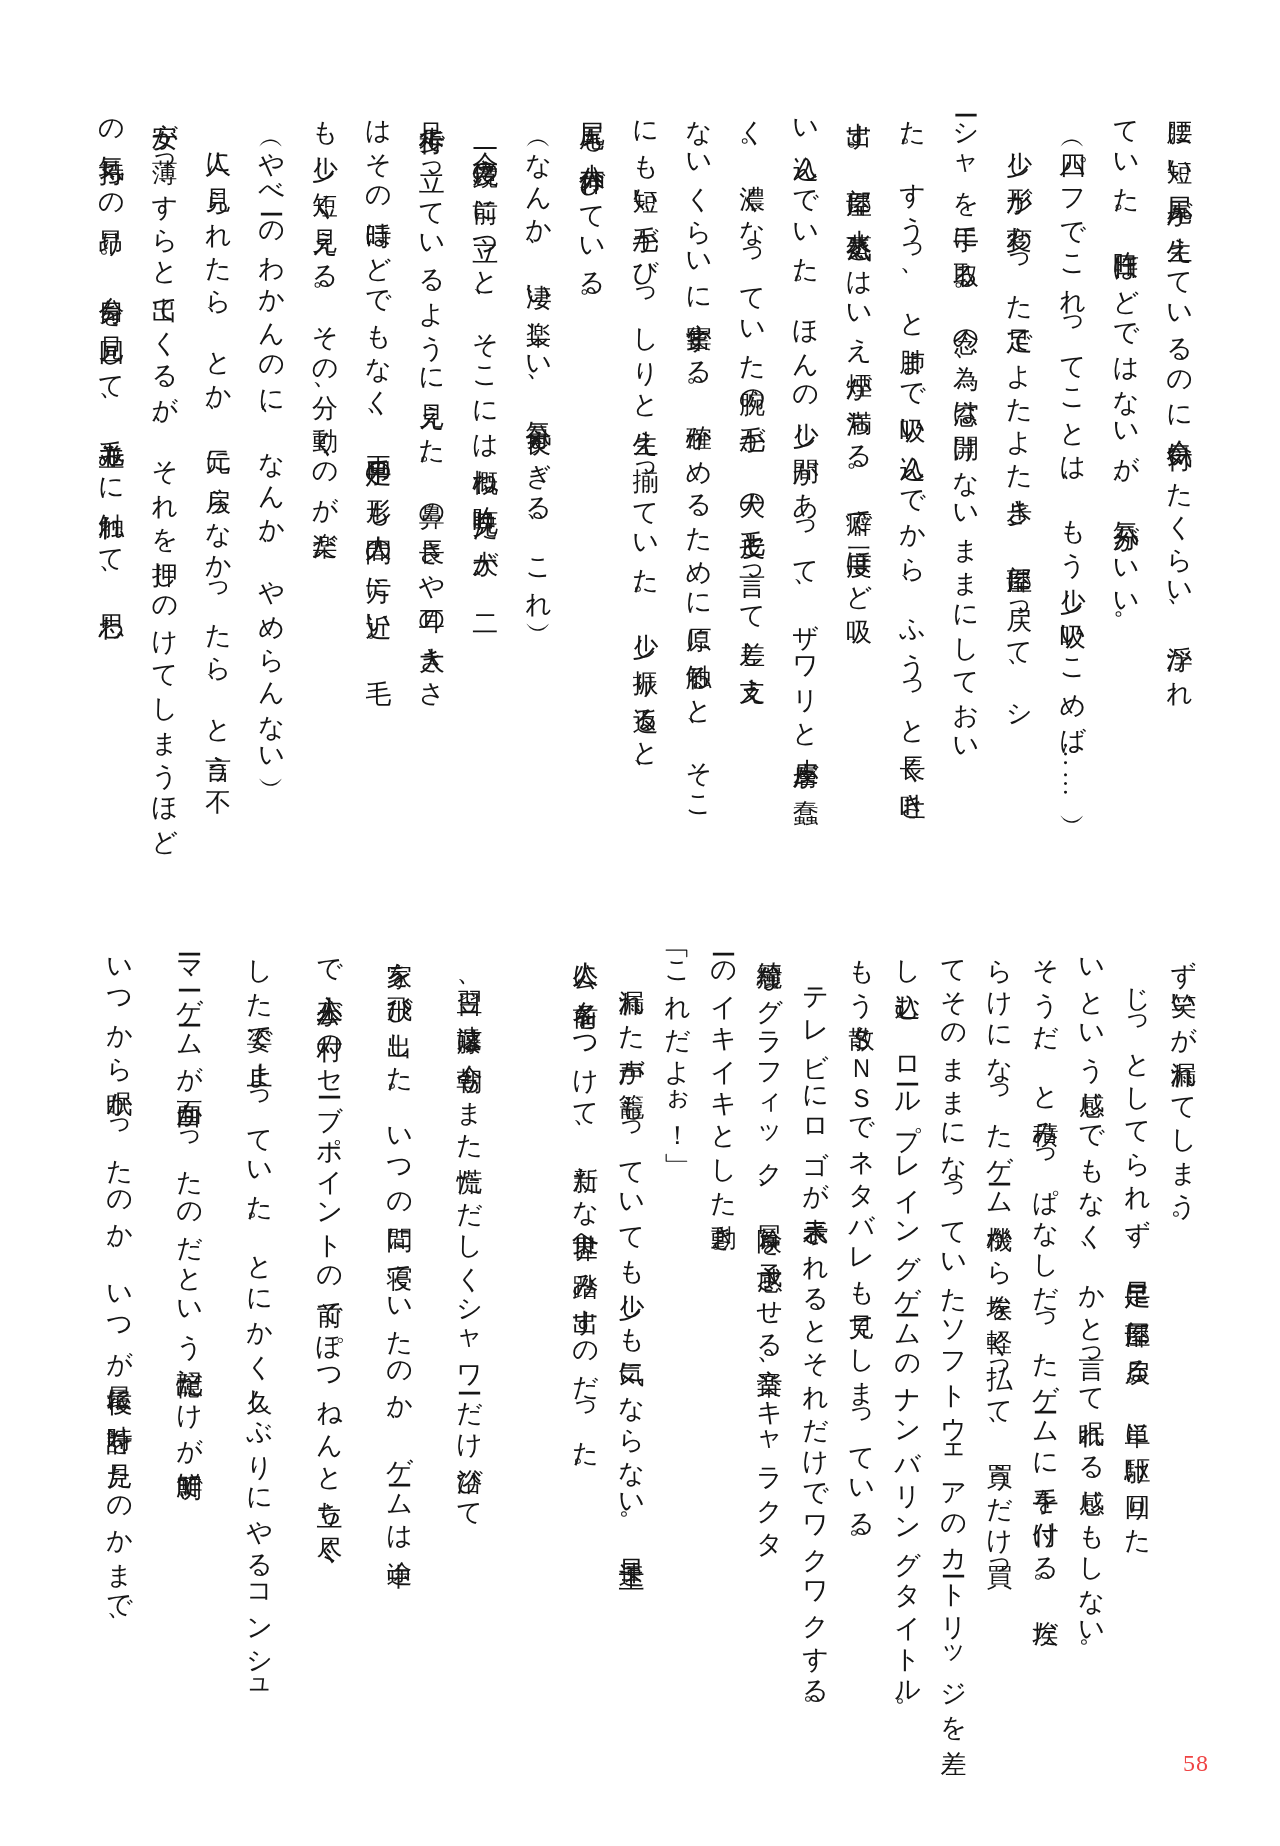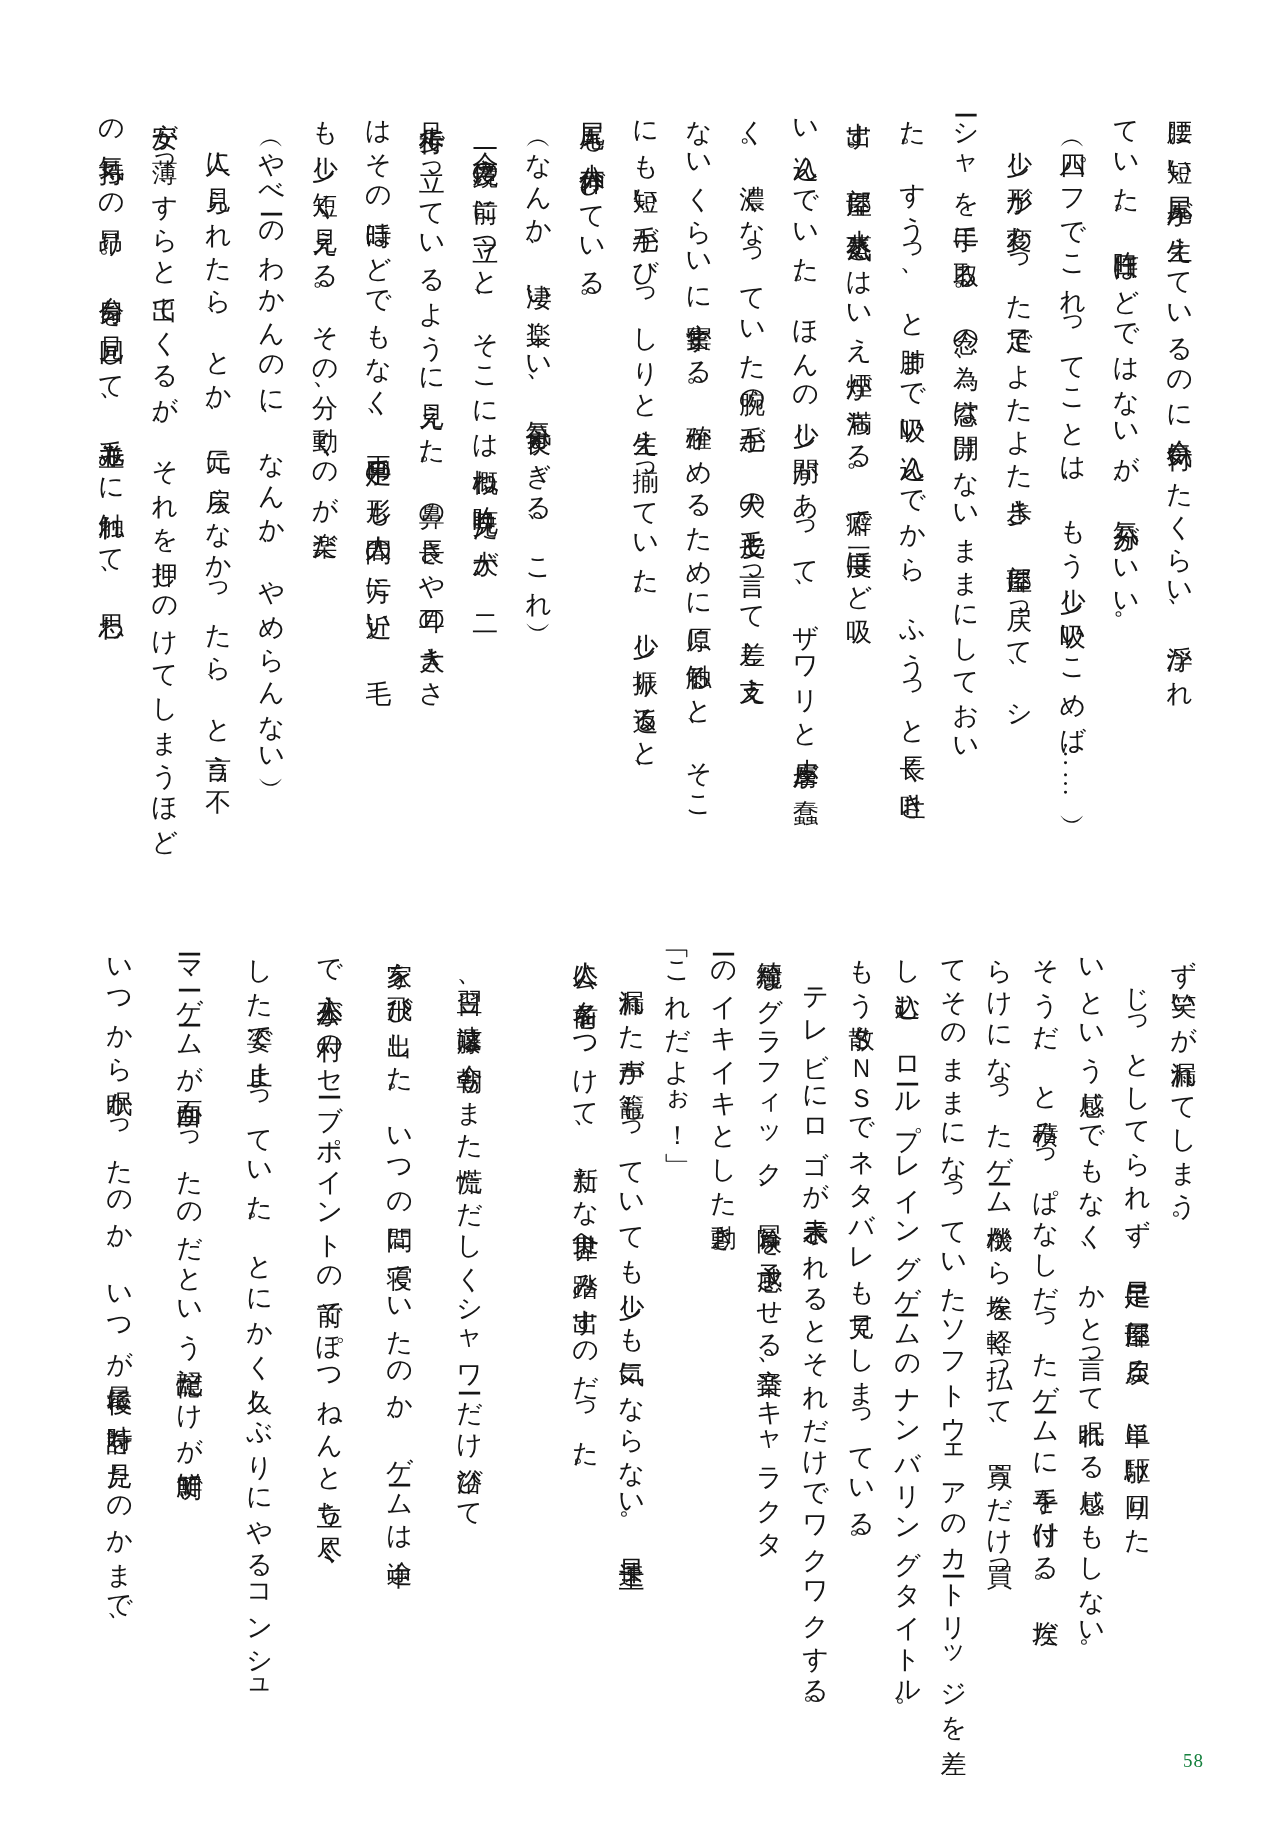--- a/index.html
+++ b/index.html
@@ -27,23 +27,23 @@
     font-size:26px;
     line-height:46px;
     letter-spacing:3px;
   }
   #block-bottom .col.wide{ line-height:70px; }
   #block-bottom .col.brk{ margin-block-start:58px; }  
   .col.indent{ text-indent:29px; }
   .page-number{
     position:absolute;
     left:1183px; top:1750px;
-    font-size:19px;
+    font-size:24px;
     letter-spacing:1px;
-    color:#15803d;
+    color:#ef4444;
   }
 </style>
 </head>
 <body>
 
 <div class="page">
 
   <div id="block-top" class="vblock">
       <div class="col">腰に短い尻尾が生えているのに今気付いたくらい、浮かれ</div>
       <div class="col">ていた。昨日ほどではないが、気分がいい。</div>

